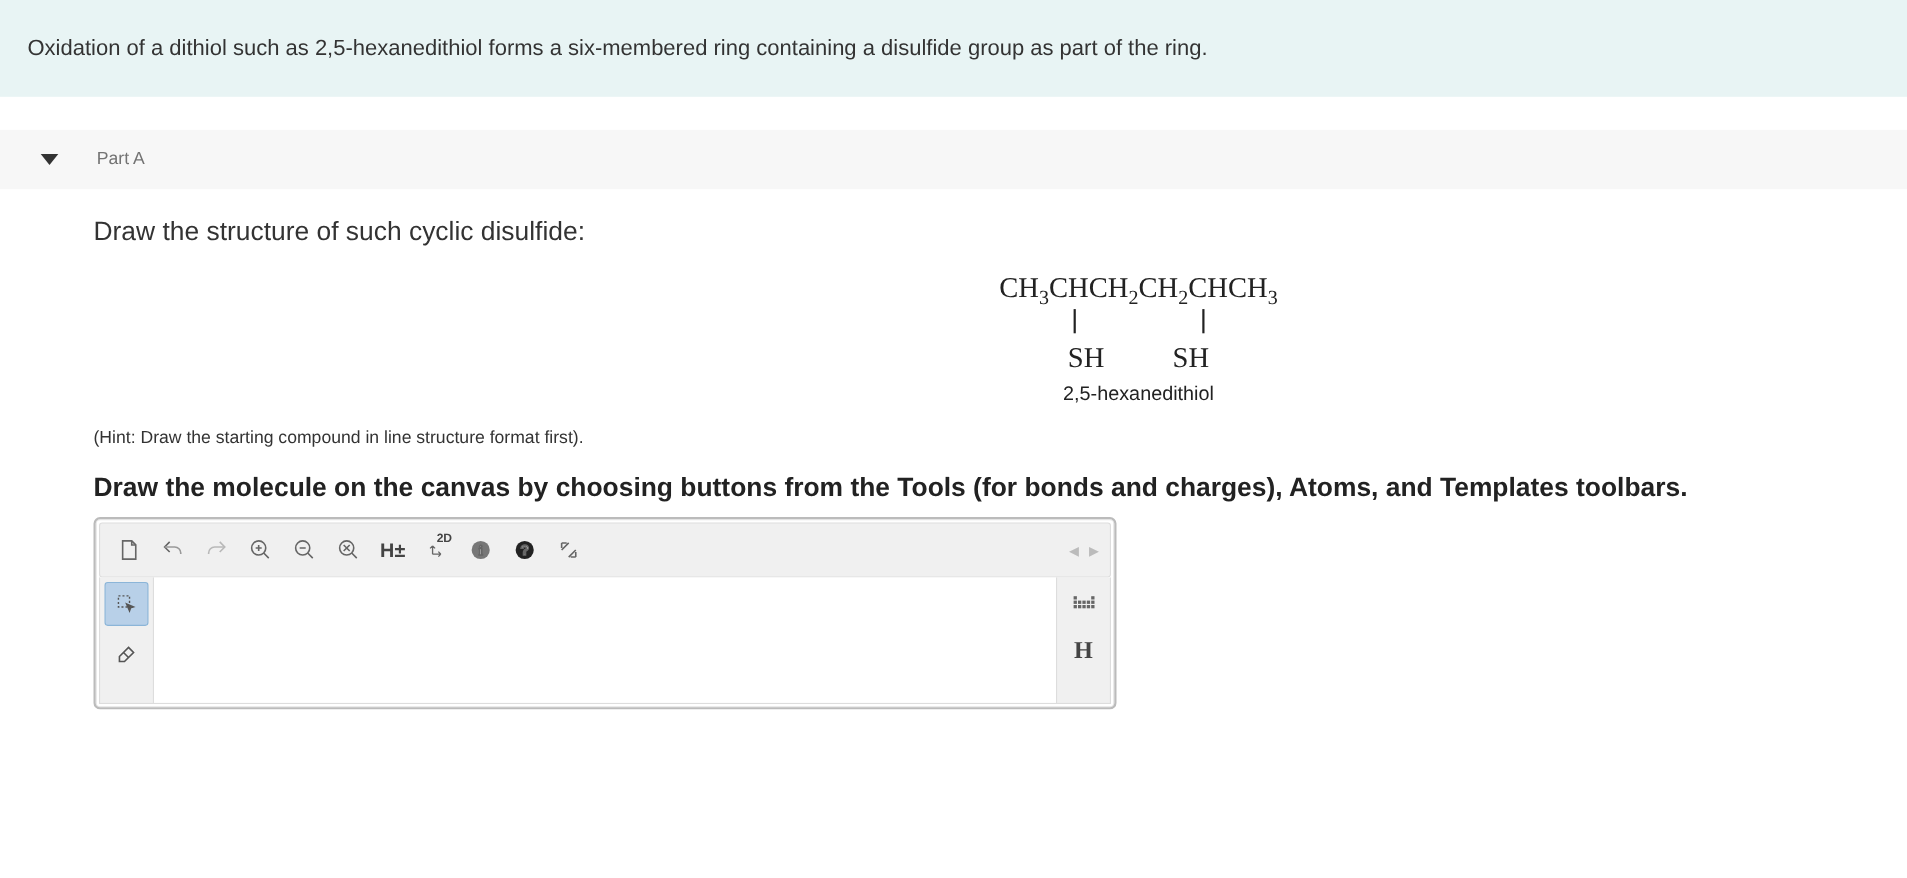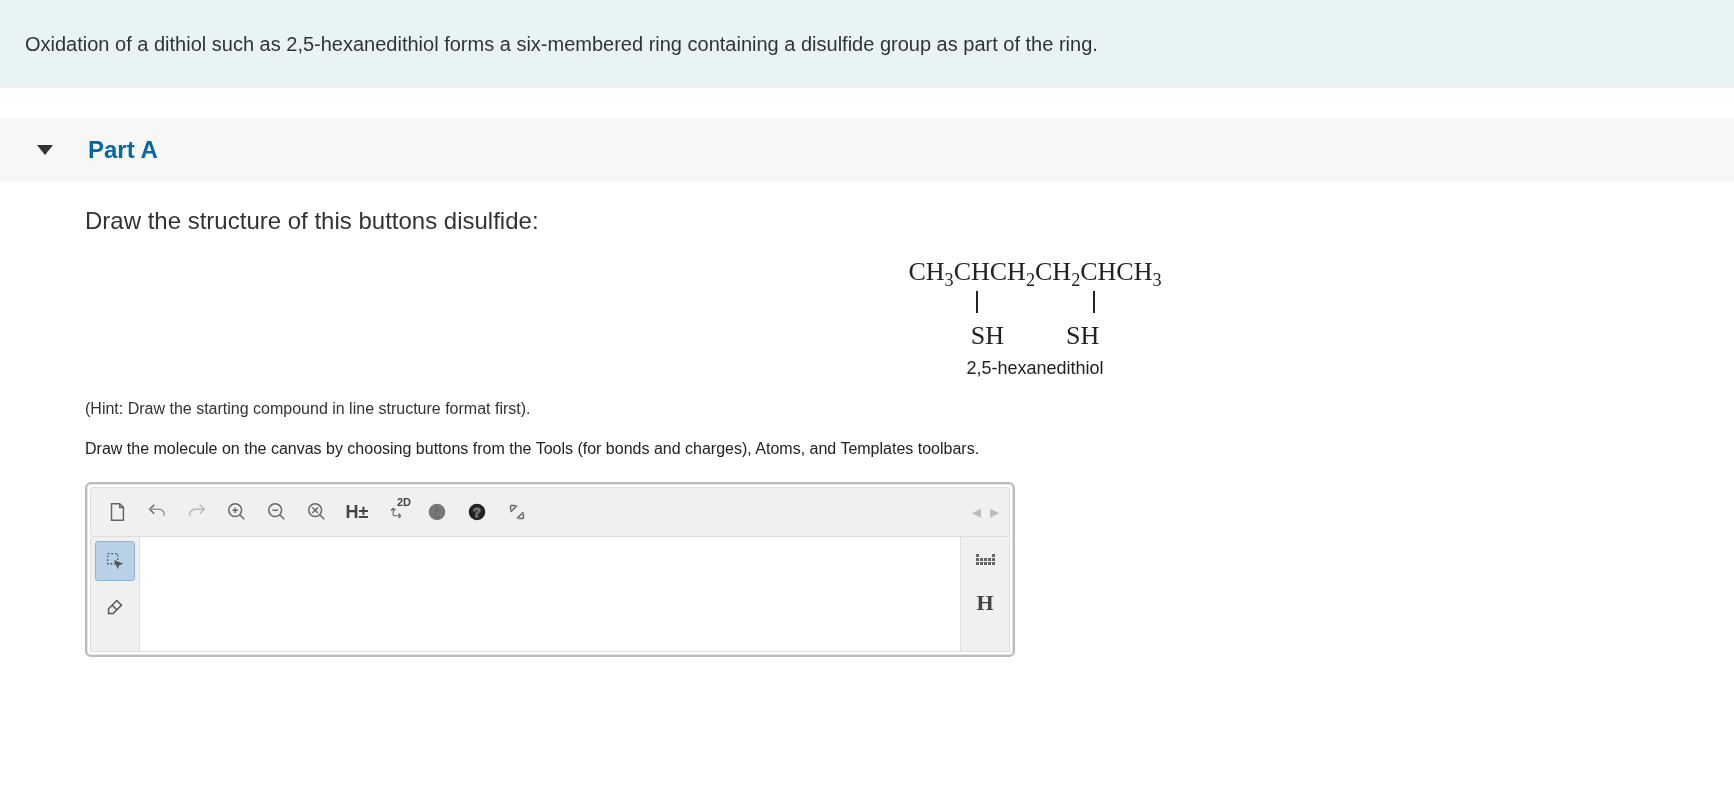--- a/index.html
+++ b/index.html
@@ -30,23 +30,23 @@
     .caret-icon {
       width: 0;
       height: 0;
       border-left: 8px solid transparent;
       border-right: 8px solid transparent;
       border-top: 10px solid #333;
       margin-right: 35px;
       margin-left: 12px;
     }
     .part-label {
-      font-weight: bold;
-      font-size: 24px;
-      color: #0369a1;
+      font-weight: normal;
+      font-size: 16px;
+      color: #737373;
     }
     .content {
       padding: 0 85px;
     }
     .prompt-line {
       font-size: 24px;
       color: #333;
       margin-bottom: 20px;
     }
     .formula-block {
@@ -65,24 +65,24 @@
     .bond { width: 2px; height: 22px; background: #222; display: inline-block; }
     .formula-name { margin-top: 4px; font-size: 18px; font-family: Arial, Helvetica, sans-serif; }
     sub { font-size: 0.7em; }
     .hint-line {
       font-size: 16px;
       color: #333;
       margin-top: 20px;
       margin-bottom: 22px;
     }
     .bold-instruction {
-      font-size: 16px;
-      font-weight: normal;
+      font-size: 24px;
+      font-weight: bold;
       color: #222;
-      margin-bottom: 24px;
+      margin-bottom: 12px;
     }
     .editor-frame {
       border: 2px solid #bbb;
       border-radius: 6px;
       width: 930px;
       background: #fff;
       padding: 3px;
       box-shadow: 0 0 0 1px #e5e5e5 inset;
     }
     .editor-toolbar {
@@ -179,21 +179,21 @@
 <div class="intro-box">
   <p class="intro-text">Oxidation of a dithiol such as 2,5-hexanedithiol forms a six-membered ring containing a disulfide group as part of the ring.</p>
 </div>
 
 <div class="part-header">
   <span class="caret-icon"></span>
   <span class="part-label">Part A</span>
 </div>
 
 <div class="content">
-  <p class="prompt-line">Draw the structure of this buttons disulfide:</p>
+  <p class="prompt-line">Draw the structure of such cyclic disulfide:</p>
 
   <div class="formula-block">
     <div class="formula-main" id="formula-line">CH<sub>3</sub>CHCH<sub>2</sub>CH<sub>2</sub>CHCH<sub>3</sub></div>
     <div class="formula-bond-row">
       <span class="bond"></span>
         <span class="bond"></span>
     </div>
     <div class="formula-sh-row">
       <span>SH</span>
       <span>SH</span>

